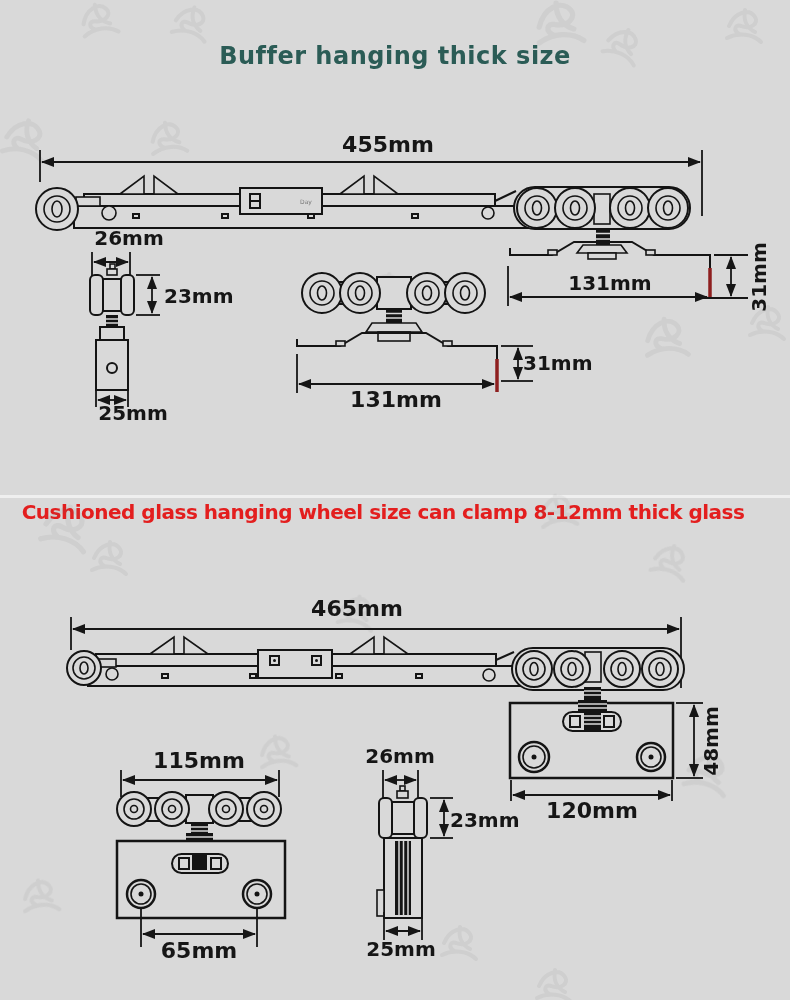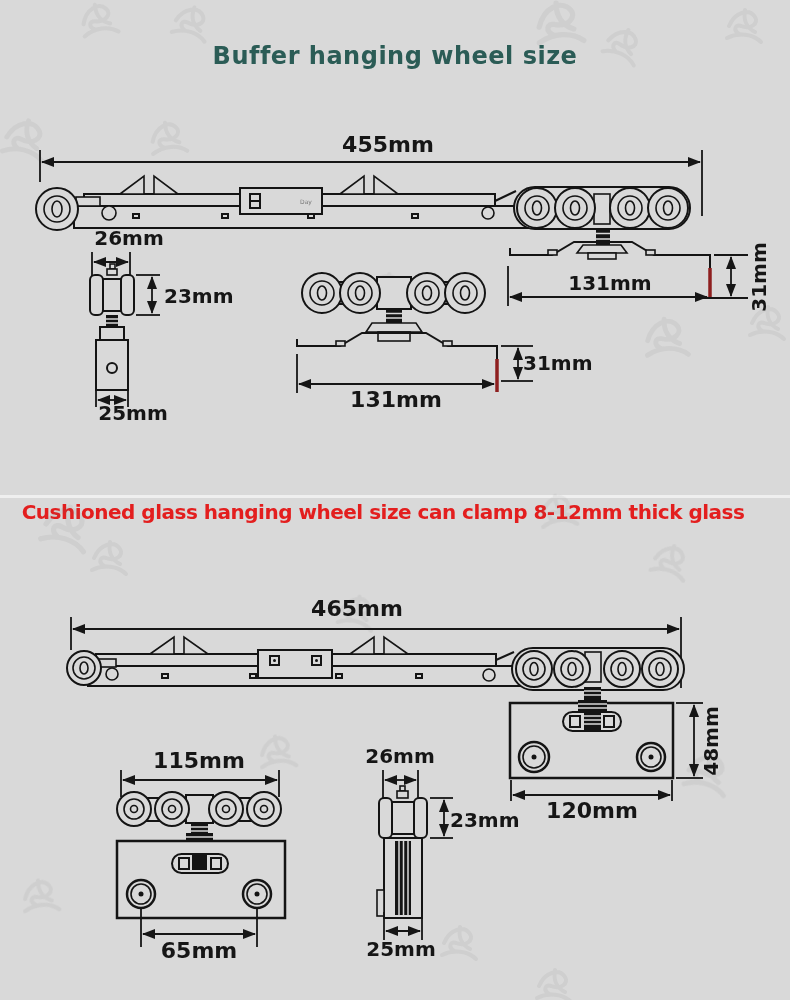--- a/index.html
+++ b/index.html
@@ -27,21 +27,21 @@
   .dim{font-family:"DejaVu Sans",sans-serif;font-weight:700;font-size:20px;fill:#161616;}
   .dimxl{font-size:22px;}
   .tiny{font-family:"DejaVu Sans",sans-serif;font-size:6px;font-weight:400;fill:#777;}
   .wm{stroke:#6b6b6b;fill:none;stroke-width:4;stroke-linecap:round;}
 </style>
 </head>
 <body>
 
 <div class="stage">
 
-  <div class="title-teal">Buffer hanging wheel size</div>
+  <div class="title-teal">Buffer hanging thick size</div>
   <div class="divider"></div>
   <div class="title-red">Cushioned glass hanging wheel size can clamp 8-12mm thick glass</div>
 
   <svg class="draw" width="790" height="1000" viewBox="0 0 790 1000">
     <defs>
       <marker id="arr" markerWidth="13" markerHeight="10" refX="12" refY="5" orient="auto-start-reverse" markerUnits="userSpaceOnUse">
         <path d="M0,0 L13,5 L0,10 Z" fill="#161616"></path>
       </marker>
       <g id="wmg">
         <path class="wm" d="M4,18 C10,4 24,0 30,9 C34,15 26,22 16,18 C10,16 8,22 14,26 M2,30 C14,24 28,26 36,34 M20,2 C18,12 22,20 30,24"></path>

